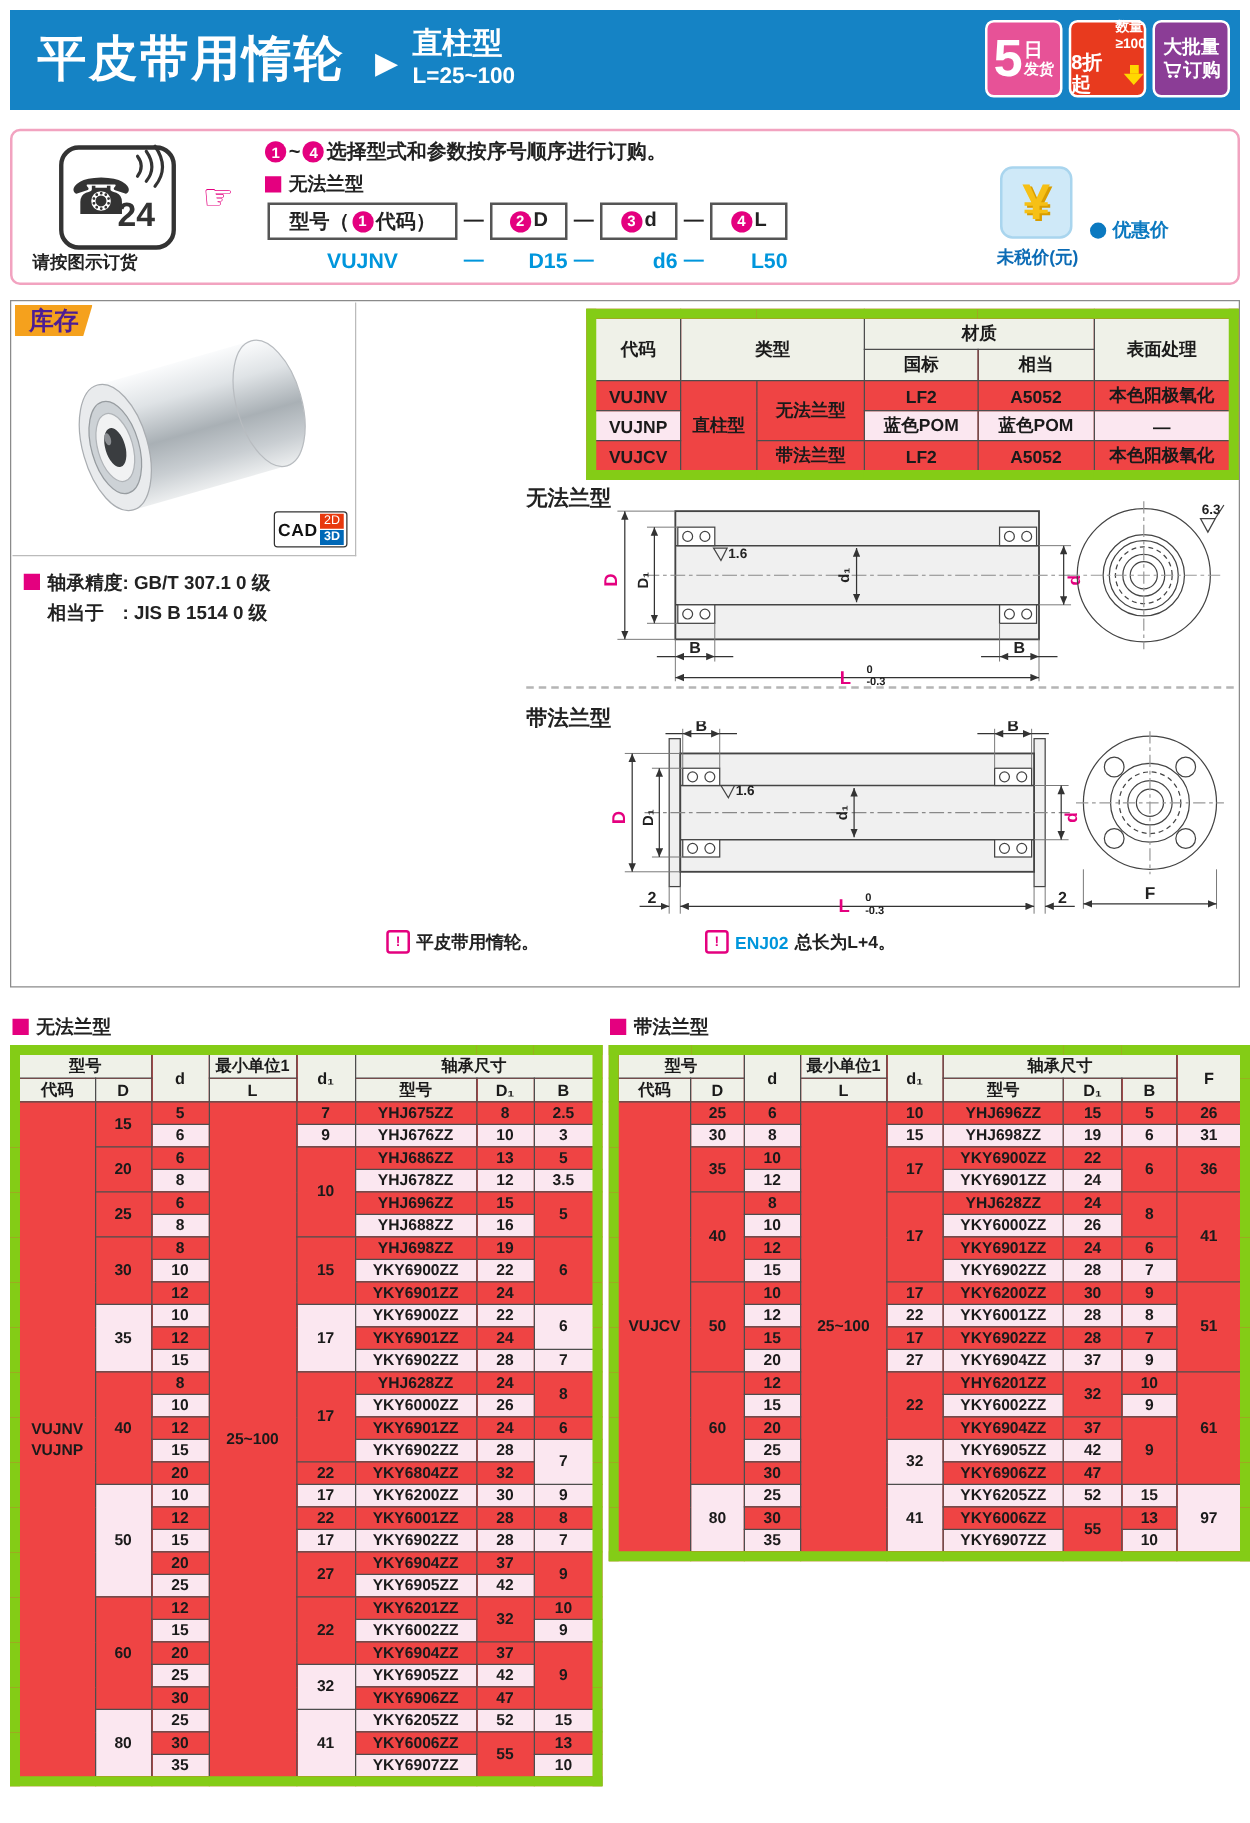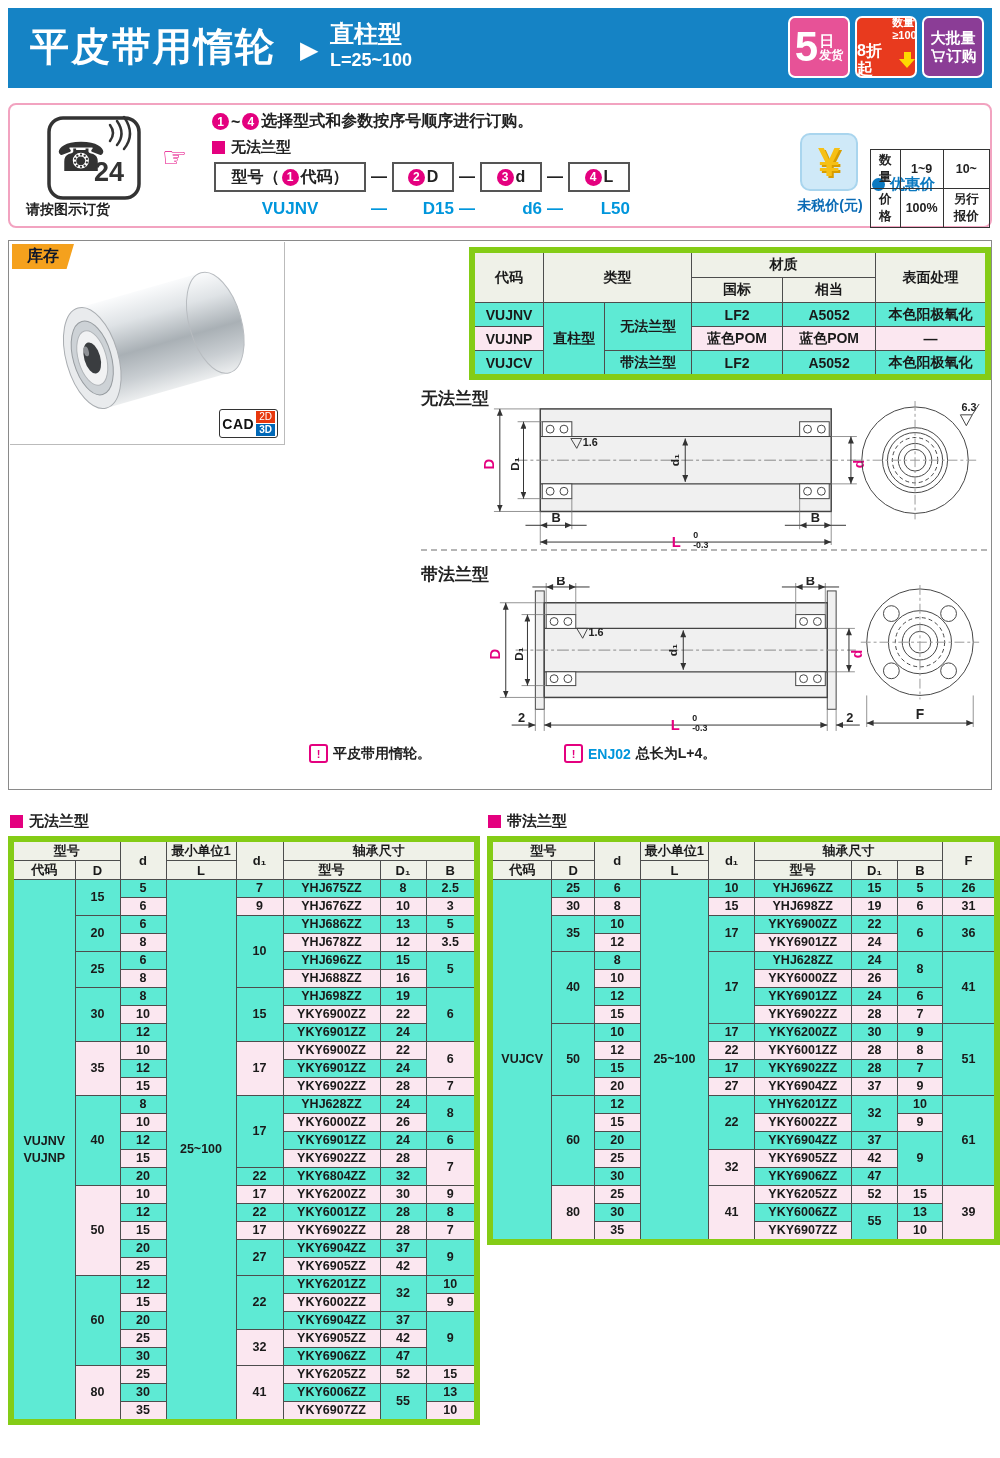--- a/index.html
+++ b/index.html
@@ -49,33 +49,33 @@
   .yen-box{position:absolute;left:790px;top:28px;width:58px;height:58px;background:#cfe9f8;border:2px solid #a9d5ee;border-radius:10px;box-sizing:border-box;display:flex;align-items:center;justify-content:center;}
   .yen{font-size:40px;font-weight:bold;color:#f6c016;text-shadow:2px 2px 0 #d89d00;}
   .yen-caption{position:absolute;left:772px;top:92px;width:96px;text-align:center;color:#0b6bb5;font-size:14px;font-weight:bold;}
   .price-legend{position:absolute;left:862px;top:22px;color:#0b79c0;font-size:15px;font-weight:bold;display:flex;align-items:center;gap:5px;margin-top:48px;}
   .dot{width:13px;height:13px;border-radius:50%;background:#0b79c0;display:inline-block;}
   .price-table{position:absolute;left:860px;top:44px;border-collapse:collapse;}
   .price-table td{border:1px solid #333;font-size:12.5px;font-weight:bold;color:#222;text-align:center;padding:2px 5px;height:18px;}
 
   
   .main-box{position:absolute;left:8px;top:240px;width:984px;height:550px;border:1px solid #8a8a8a;box-sizing:border-box;background:#fff;}
-  .stock-tag{position:absolute;left:3px;top:3px;width:62px;height:25px;background:#f5a11d;color:#0f172a;font-size:16px;font-weight:bold;display:flex;align-items:center;justify-content:center;clip-path:polygon(0 0,100% 0,88% 100%,0 100%);z-index:3;text-align:right;}
+  .stock-tag{position:absolute;left:3px;top:3px;width:62px;height:25px;background:#f5a11d;color:#4c1d95;font-size:20px;font-weight:bold;display:flex;align-items:center;justify-content:center;clip-path:polygon(0 0,100% 0,88% 100%,0 100%);z-index:3;text-align:right;}
   .photo-box{position:absolute;left:1px;top:1px;width:274px;height:202px;border-right:1px solid #bbb;border-bottom:1px solid #bbb;background:#fff;text-align:right;}
   .cad-badge{position:absolute;right:6px;bottom:6px;display:flex;align-items:center;border:1.5px solid #333;border-radius:3px;background:#fff;padding:1px 2px;gap:2px;}
   .cad-badge .cad{font-size:14px;font-weight:bold;color:#111;letter-spacing:.5px;}
   .cad-badge .dstack{display:flex;flex-direction:column;gap:1px;}
   .cad-badge .d2{background:#e8380d;color:#fff;font-size:10px;font-weight:normal;padding:0 3px;line-height:12px;}
   .cad-badge .d3{background:#0068b7;color:#fff;font-size:10px;font-weight:bold;padding:0 3px;line-height:12px;}
   .precision{position:absolute;left:10px;top:214px;font-size:15px;font-weight:bold;color:#222;line-height:24px;}
   .precision .sq{vertical-align:-1px;margin-right:6px;}
   .precision .l2{padding-left:19px;}
 
   
-  table.ctable{border-collapse:collapse;table-layout:fixed;background:#5eead4;border:6px solid #84cc16;}
+  table.ctable{border-collapse:collapse;table-layout:fixed;background:#ef4444;border:8px solid #84cc16;}
   table.ctable th,table.ctable td{border:1px solid #4d4d4d;text-align:center;font-weight:bold;padding:0;overflow:hidden;}
   table.ctable th{background:#eff1e8;color:#1a1a1a;}
   table.ctable tbody tr.stripe{background:#fbe7f0;}
   td.b,th.b{color:#0096dc;} td.m,th.m{color:#e4007f;}
   td.dcol,th.dcol{border-left-width:2px;border-left-color:#111;}
   td.code{white-space:pre-line;font-size:14px;line-height:19px;}
   .mat{position:absolute;left:460px;top:6px;}
   .mat th{font-size:14px;height:24px;}
   .mat td{font-size:14px;height:23px;color:#1a1a1a;}
 
@@ -188,34 +188,20 @@
       <span class="c2">L50</span>
     </div>
     <div class="yen-box">
         <span class="yen">¥</span>
       </div>
     <div class="yen-caption">未税价(元)</div>
     <div class="price-legend">
       <span class="dot"></span>
       <span>优惠价</span>
     </div>
-    <table class="price-table">
-      <tbody>
-          <tr>
-        <td>数量</td>
-        <td>1~9</td>
-        <td>10~</td>
-      </tr>
-      <tr>
-        <td>价格</td>
-        <td>100%</td>
-        <td>另行报价</td>
-      </tr>
-    </tbody>
-      </table>
   </div>
 
   <div class="main-box">
     <div class="stock-tag">库存</div>
     <div class="photo-box">
       <svg width="272" height="200" viewBox="0 0 272 200">
         <defs>
           <linearGradient id="met" x1="0" y1="0" x2="0" y2="1">
             <stop offset="0" stop-color="#fafbfc"></stop>
               <stop offset="0.25" stop-color="#dfe3e6"></stop>
@@ -234,20 +220,24 @@
           <ellipse cx="74" cy="92" rx="2.5" ry="5" fill="#8d9094"></ellipse>
         </g>
       </svg>
       <div class="cad-badge">
         <span class="cad">CAD</span>
         <span class="dstack">
           <span class="d2">2D</span>
           <span class="d3">3D</span>
         </span>
       </div>
+    </div>
+    <div class="precision">
+      <div><span class="sq"></span><span>轴承精度: GB/T 307.1 0 级</span></div>
+      <div class="l2">相当于　: JIS B 1514 0 级</div>
     </div>
 
     <table class="ctable mat">
         <colgroup>
           <col style="width: 72px;">
           <col style="width: 62px;">
           <col style="width: 88px;">
           <col style="width: 92px;">
           <col style="width: 94px;">
           <col style="width: 114px;">
@@ -863,21 +853,21 @@
           <td class="b">YKY6906ZZ</td>
           <td>47</td>
         </tr>
         <tr class="stripe">
           <td rowspan="3" class="b">80</td>
           <td class="b dcol">25</td>
           <td rowspan="3">41</td>
           <td class="b">YKY6205ZZ</td>
           <td>52</td>
           <td>15</td>
-          <td rowspan="3">39</td>
+          <td rowspan="3">97</td>
         </tr>
         <tr>
           <td class="b dcol">30</td>
           <td class="b">YKY6006ZZ</td>
           <td rowspan="2">55</td>
           <td>13</td>
         </tr>
         <tr class="stripe">
           <td class="b dcol">35</td>
           <td class="b">YKY6907ZZ</td>

